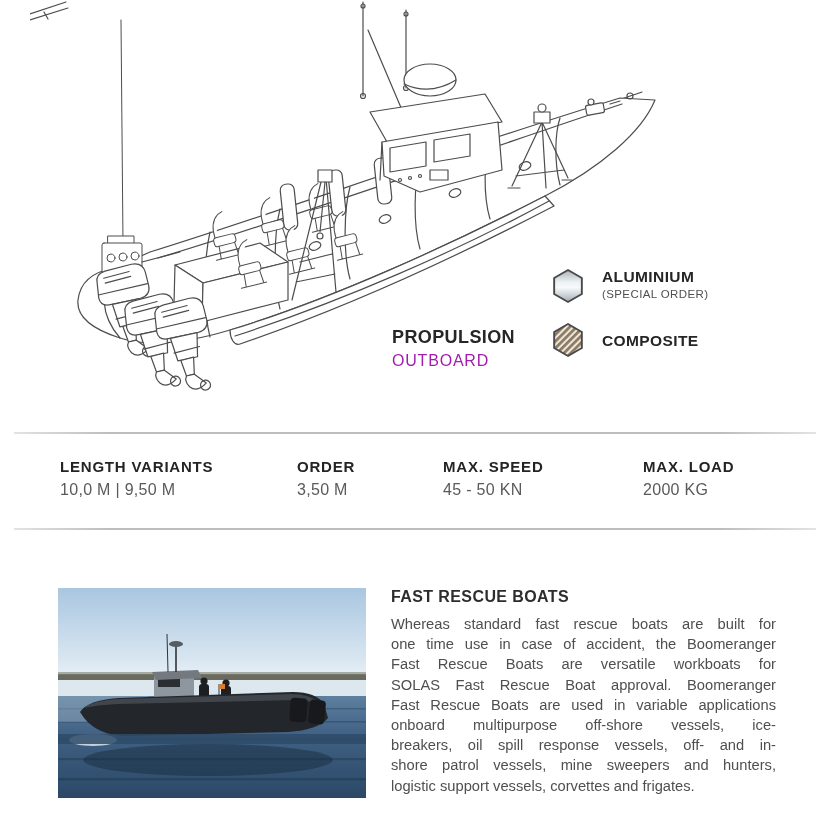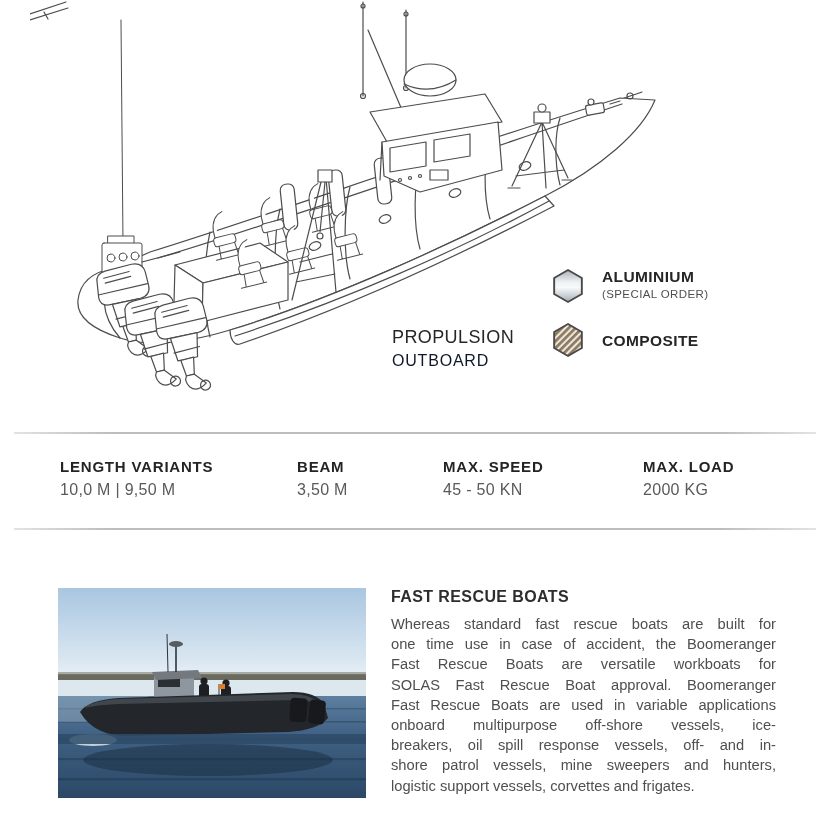--- a/index.html
+++ b/index.html
@@ -4,22 +4,22 @@
 <style>
   html,body{margin:0;padding:0;background:#fff;}
   #canvas{
     position:relative;width:830px;height:813px;background:#fff;overflow:hidden;
     font-family:"Liberation Sans",sans-serif;color:#2b2b2b;
   }
   
   .illustration{position:absolute;left:30px;top:0;width:660px;height:410px;}
   
   .propulsion{position:absolute;left:392px;top:327px;}
-  .propulsion .lbl{font-size:18px;font-weight:normal;letter-spacing:.4px;color:#262626;}
-  .propulsion .val{font-size:16px;color:#0f172a;letter-spacing:.8px;margin-top:4px;}
+  .propulsion .lbl{font-size:18px;font-weight:bold;letter-spacing:.4px;color:#262626;}
+  .propulsion .val{font-size:16px;color:#a21caf;letter-spacing:.8px;margin-top:4px;}
   
   .materials{position:absolute;left:552px;top:266px;width:230px;}
   .mat-item{position:absolute;left:0;display:flex;align-items:flex-start;}
   .mat-item .hex{flex:0 0 auto;}
   .mat-text{margin-left:18px;}
   .mat-name{font-size:15.5px;font-weight:bold;letter-spacing:.4px;color:#262626;}
   .mat-note{font-size:11.5px;color:#4f4f4f;letter-spacing:.4px;margin-top:2px;}
   #mat-0{top:2px;}
   #mat-1{top:56px;}
   #mat-1 .mat-name{margin-top:10px;}
@@ -257,21 +257,21 @@
 
   <div class="divider" id="divider-top"></div>
   <div class="divider" id="divider-bottom"></div>
 
   <div class="specs">
     <div class="spec" id="spec-0">
       <div class="s-lbl">LENGTH VARIANTS</div>
       <div class="s-val">10,0 M | 9,50 M</div>
     </div>
     <div class="spec" id="spec-1">
-      <div class="s-lbl">BEAM</div>
+      <div class="s-lbl">ORDER</div>
       <div class="s-val">3,50 M</div>
     </div>
     <div class="spec" id="spec-2">
       <div class="s-lbl">MAX. SPEED</div>
       <div class="s-val">45 - 50 KN</div>
     </div>
     <div class="spec" id="spec-3">
       <div class="s-lbl">MAX. LOAD</div>
       <div class="s-val">2000 KG</div>
     </div>

